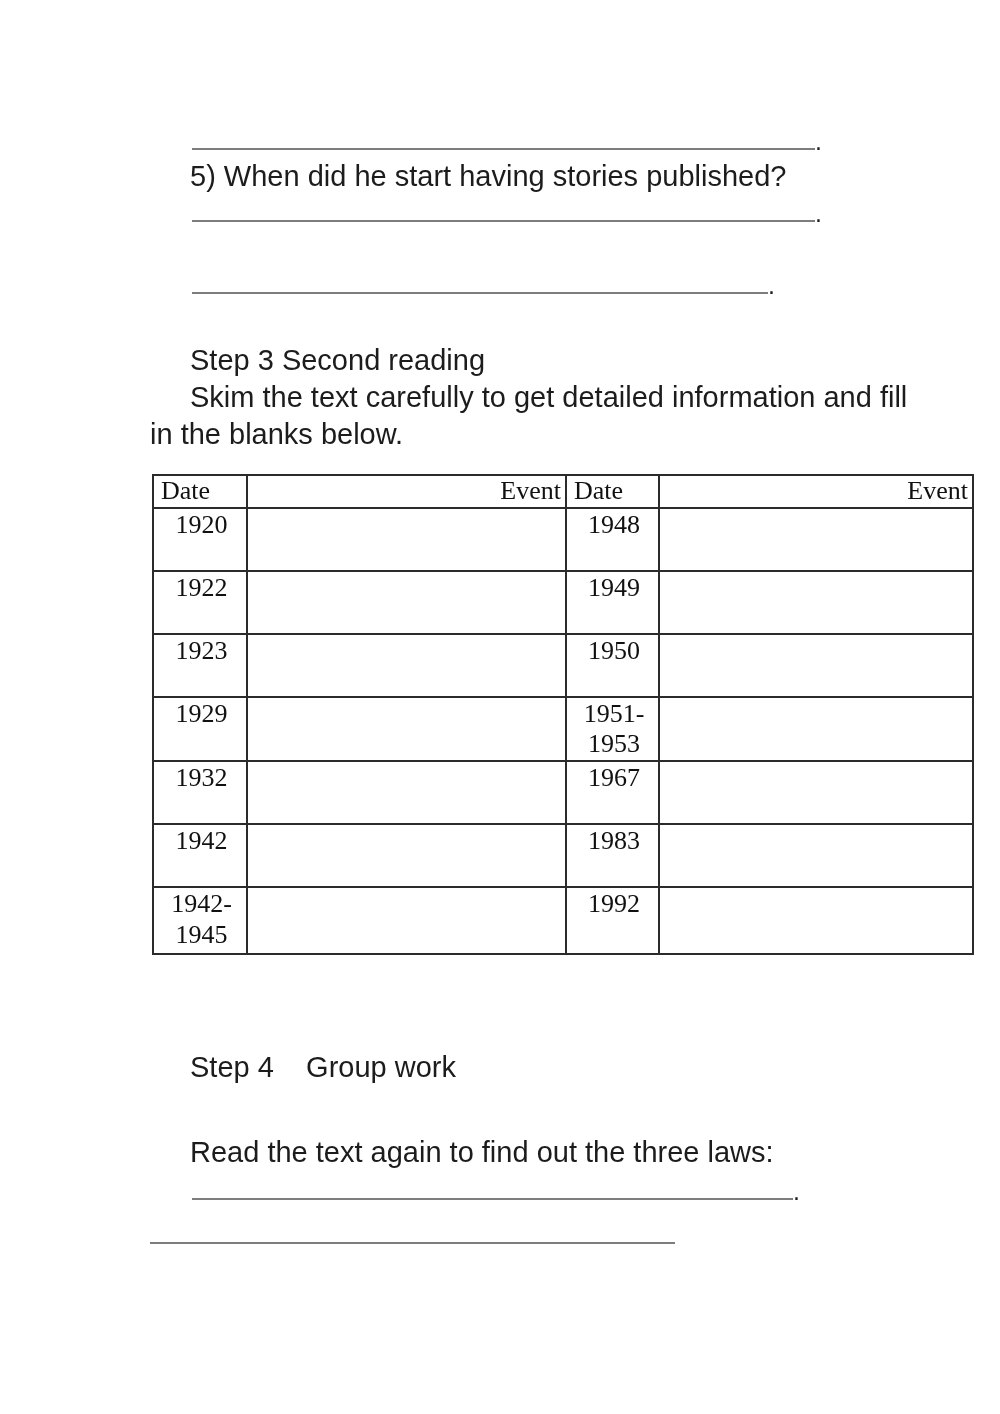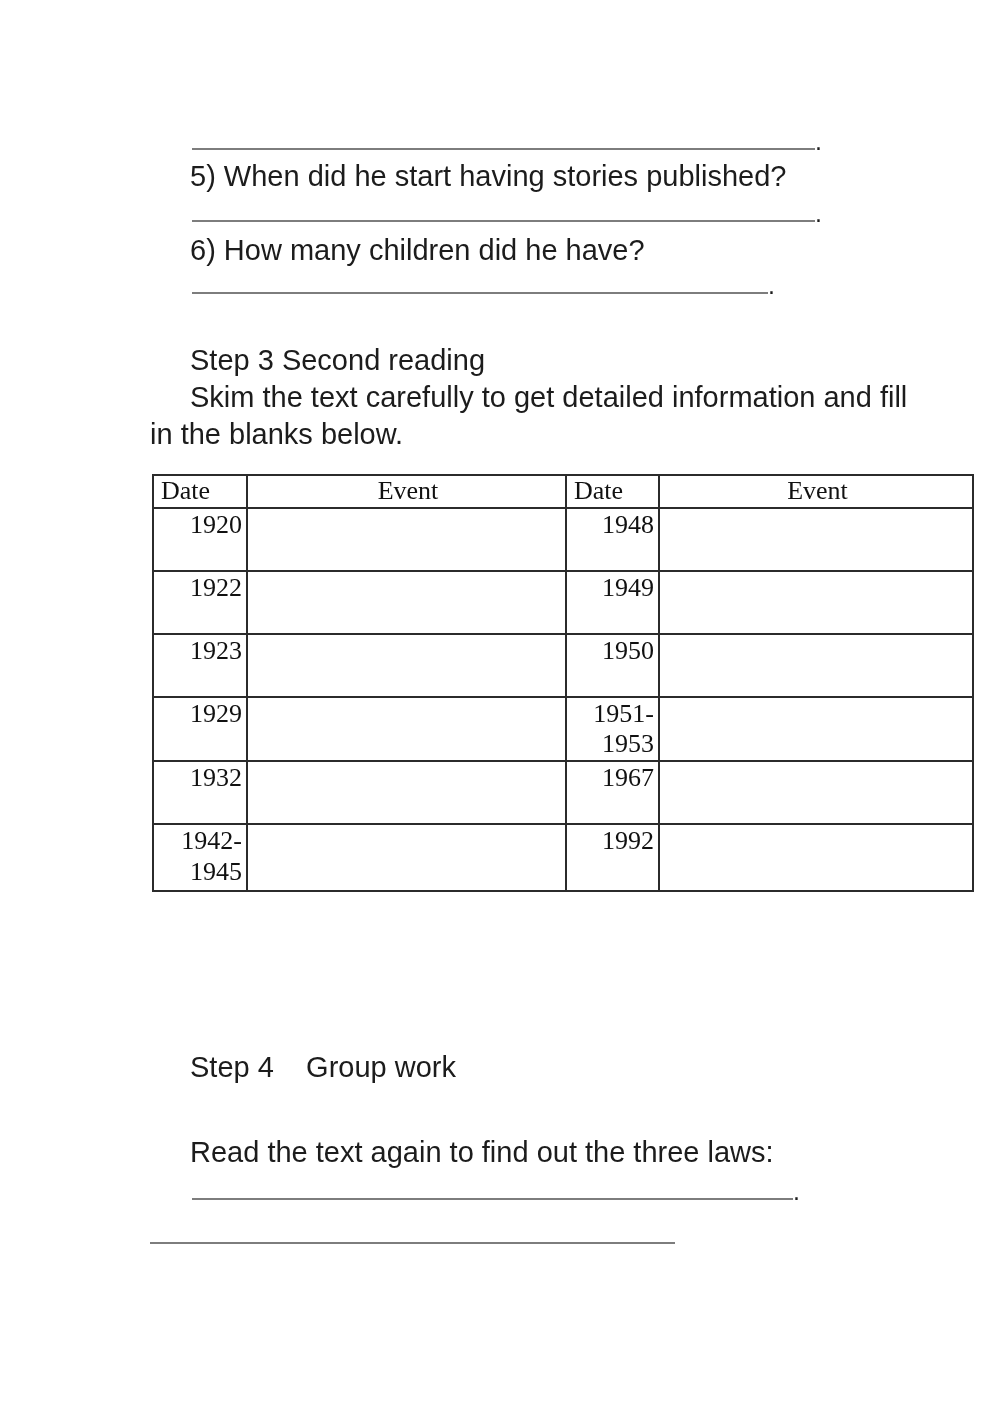--- a/index.html
+++ b/index.html
@@ -47,41 +47,40 @@
     vertical-align:top;
     padding:1px 4px 0 7px;
     line-height:1.18;
     overflow:hidden;
   }
   table.timeline th{
     font-weight:normal;
     height:26px;
     padding-top:0;
   }
-  table.timeline th.event-h{text-align:center;}
+  table.timeline th.event-h{text-align:right;}
   table.timeline th.date-h{text-align:left;}
-  table.timeline td{height:60px;text-align:right;}
+  table.timeline td{height:60px;text-align:center;}
   table.timeline tr.last td{height:64px;}
 </style>
 </head>
 <body>
 
 <div class="page">
 
   <div class="abs blank-line" style="top:129px;left:192px;">
     <span class="uline" style="width:623px;"></span><span class="suffix">.</span>
   </div>
 
   <div class="abs body-text" style="top:159px;left:190px;">5) When did he start having stories published?</div>
 
   <div class="abs blank-line" style="top:201px;left:192px;">
     <span class="uline" style="width:623px;"></span><span class="suffix">.</span>
   </div>
 
-  <div class="abs body-text" style="top:233px;left:190px;">6) How many children did he have?</div>
 
   <div class="abs blank-line" style="top:273px;left:192px;">
     <span class="uline" style="width:576px;"></span><span class="suffix">.</span>
   </div>
 
   <div class="abs body-text" style="top:343px;left:190px;">Step 3 Second reading</div>
   <div class="abs body-text" style="top:380px;left:190px;">Skim the text carefully to get detailed information and fill</div>
   <div class="abs body-text" style="top:417px;left:150px;">in the blanks below.</div>
 
   <table class="timeline abs" style="top:426px;left:152px;margin-top:48px;">
@@ -121,20 +120,26 @@
       <td></td>
       <td>1951-1953</td>
       <td></td>
     </tr>
     <tr>
       <td>1932</td>
       <td></td>
       <td>1967</td>
       <td></td>
     </tr>
+    <tr>
+      <td>1942</td>
+      <td></td>
+      <td>1983</td>
+      <td></td>
+    </tr>
     <tr class="last">
       <td>1942-1945</td>
       <td></td>
       <td>1992</td>
       <td></td>
     </tr>
   </tbody>
     </table>
 
   <div class="abs body-text" style="top:1050px;left:190px;">Step 4    Group work</div>

